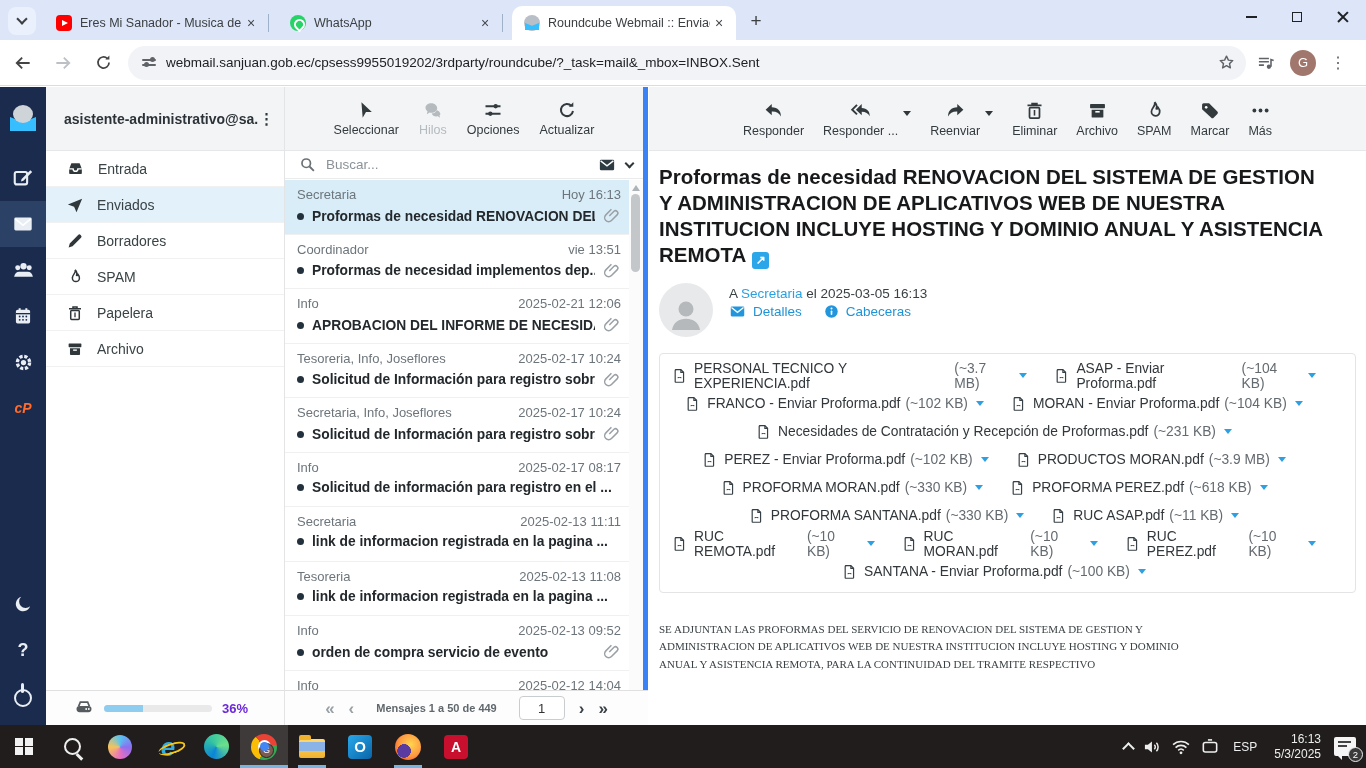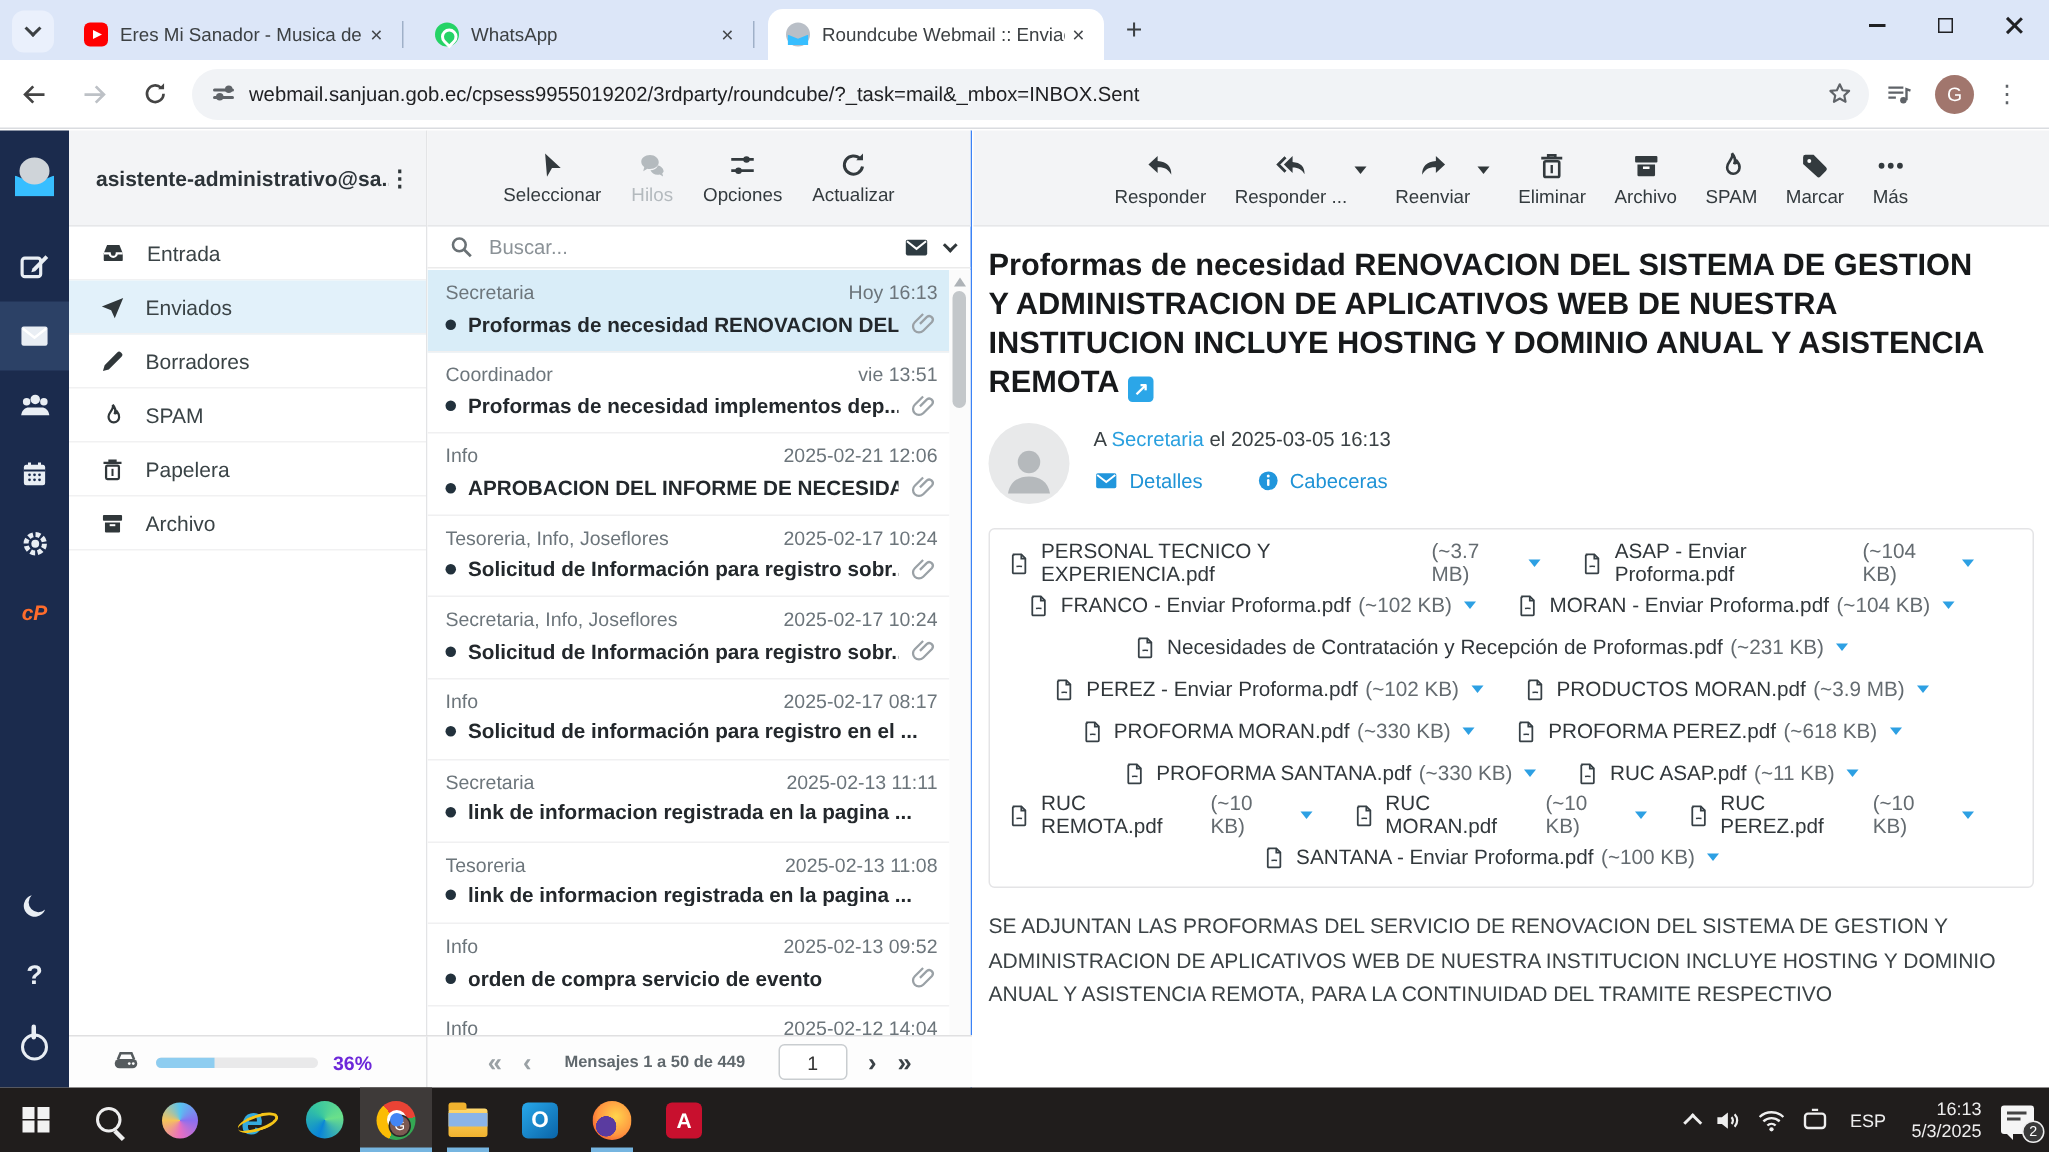--- a/index.html
+++ b/index.html
@@ -61,21 +61,21 @@
   .ic-power:after { content:""; position:absolute; left:5.2px; top:-8px; width:2.8px; height:10px; background:currentColor; border-radius:2px; }
 
   .folders { position:absolute; left:46px; top:0; width:239px; height:638px; background:#fff; border-right:1px solid #e3e4e6; }
   .acct { height:64px; background:#f3f4f6; border-bottom:1px solid #e6e7e9; display:flex; align-items:center; padding:0 10px 0 18px; }
   .acct .name { flex:1; font-size:14px; font-weight:bold; color:#2c3338; white-space:nowrap; overflow:hidden; }
   .acct .dots { color:#30373a; font-size:15px; font-weight:bold; }
   .flist .f { height:36px; display:flex; align-items:center; gap:13px; padding:0 14px 0 20px; font-size:14px; color:#3a4346; border-bottom:1px solid #f1f1f2; }
   .flist .f.selected { background:#e2f1fa; }
   .flist .f svg { color:#30373a; }
 
-  .listcol { position:absolute; left:285px; top:0; width:363px; height:666px; border-right:1px solid #3b82f6; background:#fff; }
+  .listcol { position:absolute; left:285px; top:0; width:363px; height:666px; border-right:5px solid #3b82f6; background:#fff; }
   .ltoolbar { height:64px; background:#f3f4f6; border-bottom:1px solid #e6e7e9; display:flex; align-items:center; justify-content:center; gap:20px; }
   .tbtn { display:flex; flex-direction:column; align-items:center; gap:3px; color:#333a3e; font-size:12.5px; }
   .tbtn.dim { color:#b4babe; }
   .tbtn svg { width:20px; height:20px; }
   .searchrow { height:28px; border-bottom:1px solid #ebebeb; display:flex; align-items:center; padding:0 10px 0 14px; gap:10px; }
   .searchrow .ph { flex:1; font-size:13.5px; color:#8b9297; }
   .searchrow svg { color:#6a7175; }
   .searchrow .scope { color:#2e3b42; }
   .chev-dn { width:7px; height:7px; border-right:2px solid #30373a; border-bottom:2px solid #30373a; transform:rotate(45deg); margin-top:-3px; }
 
@@ -113,32 +113,32 @@
   .withcaret { display:flex; align-items:flex-end; gap:5px; }
   .caret { width:0; height:0; border-left:4px solid transparent; border-right:4px solid transparent; border-top:5px solid #30373a; margin-bottom:22px; }
   .msgbody { position:absolute; top:65px; left:0; right:0; bottom:0; overflow:hidden; padding:12px 0 0 10px; }
   .subject { width:672px; font-size:20.5px; font-weight:bold; color:#17191b; line-height:26px; }
   .extlink { display:inline-flex; width:17px; height:17px; background:#2ba6e8; border-radius:3px; color:#fff; font-size:12px; align-items:center; justify-content:center; vertical-align:-2px; margin-left:6px; }
   .sender { display:flex; margin-top:14px; align-items:flex-start; }
   .bigavatar { width:54px; height:54px; border-radius:50%; background:#e8e9ea; display:flex; align-items:center; justify-content:center; color:#b5b9bc; overflow:hidden; }
   .sendinfo { margin-left:16px; padding-top:3px; }
   .toline { font-size:13.5px; color:#3a4144; }
   .toline .lnk { color:#2aa0df; }
-  .metaline { display:flex; align-items:center; gap:36px; margin-top:12px; }
+  .metaline { display:flex; align-items:center; gap:22px; margin-top:2px; }
   .metabtn { display:flex; align-items:center; gap:7px; font-size:13.5px; color:#1f93d6; }
   .metabtn svg { color:#2196dc; }
   .infodot { width:15px; height:15px; }
   .attachbox { width:697px; margin-top:16px; border:1px solid #e4e4e6; border-radius:4px; padding:8px 12px 6px; }
   .arow { height:28px; display:flex; align-items:center;justify-content:center; }
   .aitem { display:inline-flex; align-items:center; margin-right:27px; }
   .aitem svg { color:#374046; flex:0 0 15px; }
   .aname { font-size:13.8px; color:#31373b; margin-left:7px; }
   .asize { font-size:13.8px; color:#646b70; margin-left:5px; }
   .acaret { width:0; height:0; border-left:4.5px solid transparent; border-right:4.5px solid transparent; border-top:5.5px solid #2da0e3; margin-left:8px; }
-  .bodytext { margin-top:14px; max-width:97ch; font-family:Liberation Sans, sans-serif; font-size:14px; line-height:1.62; color:#3b4245; }
+  .bodytext { margin-top:28px; max-width:97ch; font-family:Liberation Serif, serif; font-size:11px; line-height:1.62; color:#3b4245; }
 
   
   .taskbar { position:absolute; left:0; top:725px; width:1366px; height:43px; background:#201d1c; display:flex; align-items:center; }
   .ttile { width:48px; height:43px; display:flex; align-items:center; justify-content:center; position:relative; }
   .ttile.open:after { content:""; position:absolute; left:10px; right:10px; bottom:0; height:3px; background:#76b5e0; }
   .ttile.fg { background:#3e3a39; }
   .ttile.fg:after { left:0; right:0; }
   .win-logo { display:grid; grid-template-columns:8px 8px; grid-template-rows:8px 8px; gap:1.6px; }
   .win-logo i { background:#f2f2f2; }
   .t-search { width:17px; height:17px; border:2px solid #eee; border-radius:50%; position:relative; }

